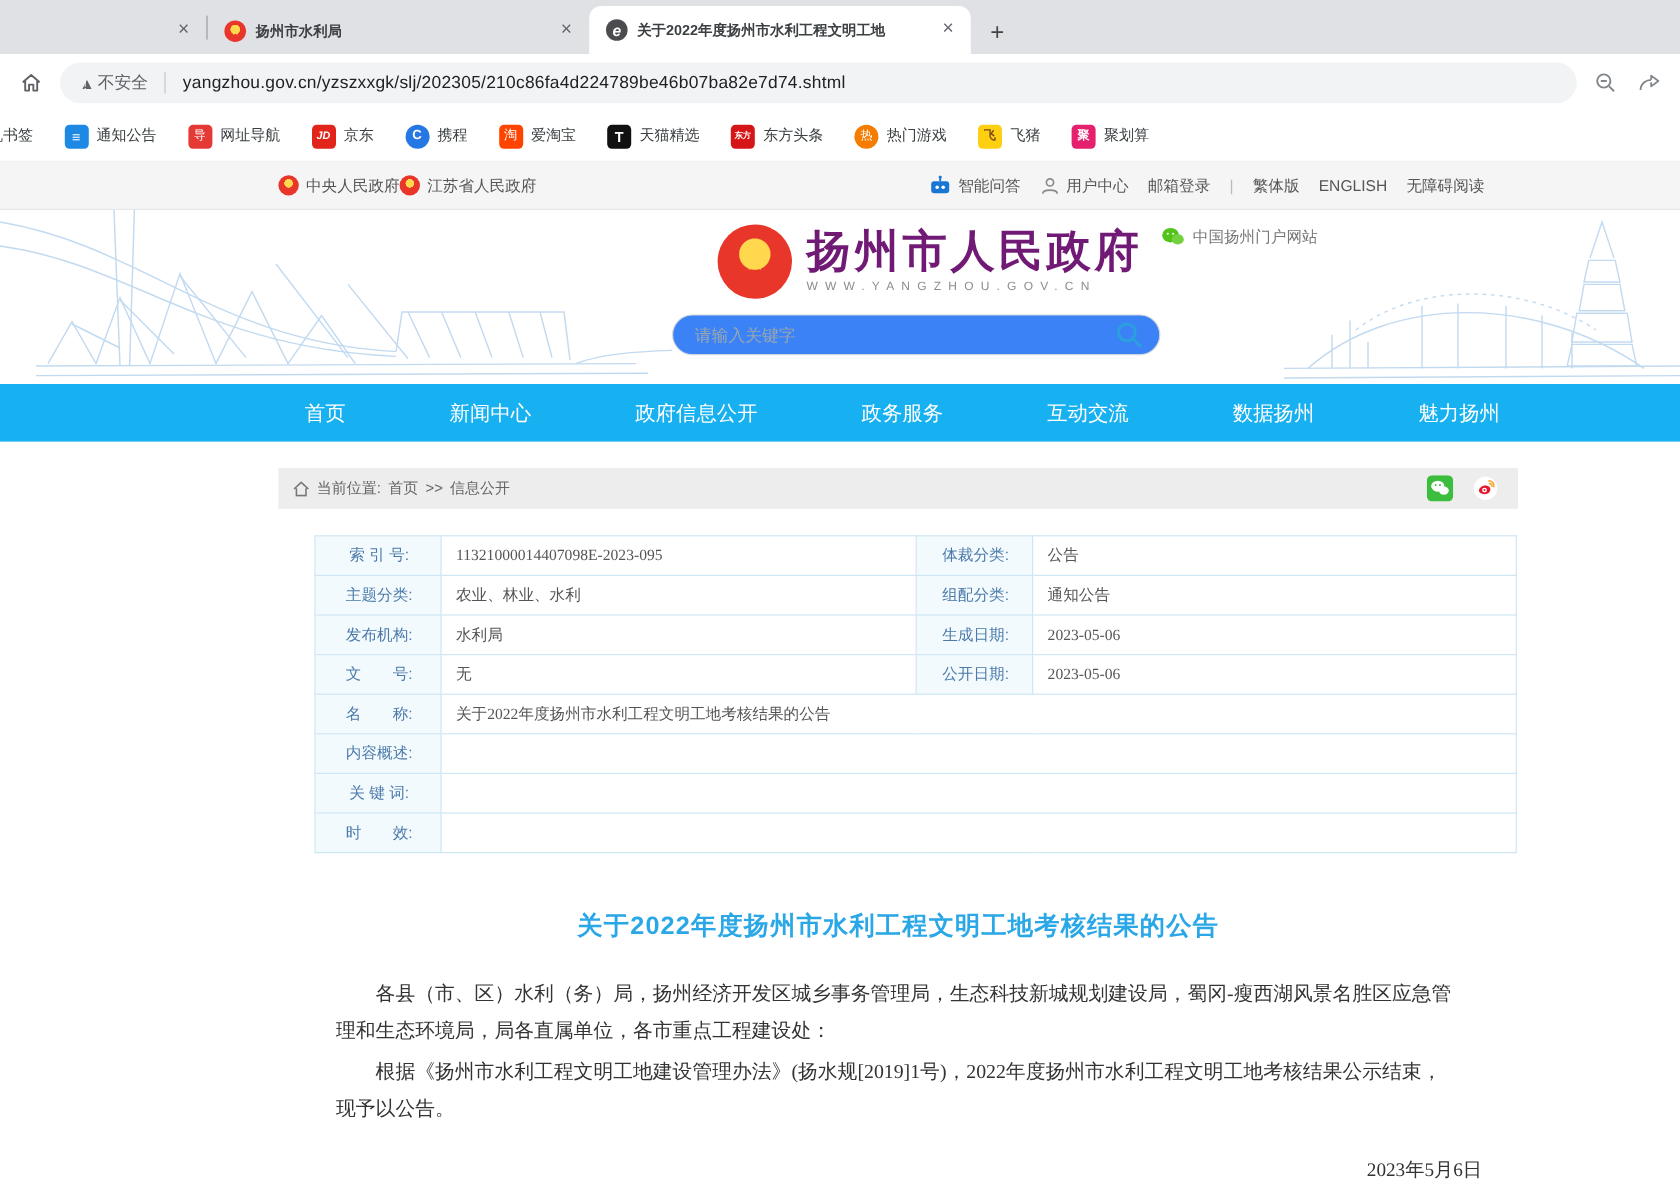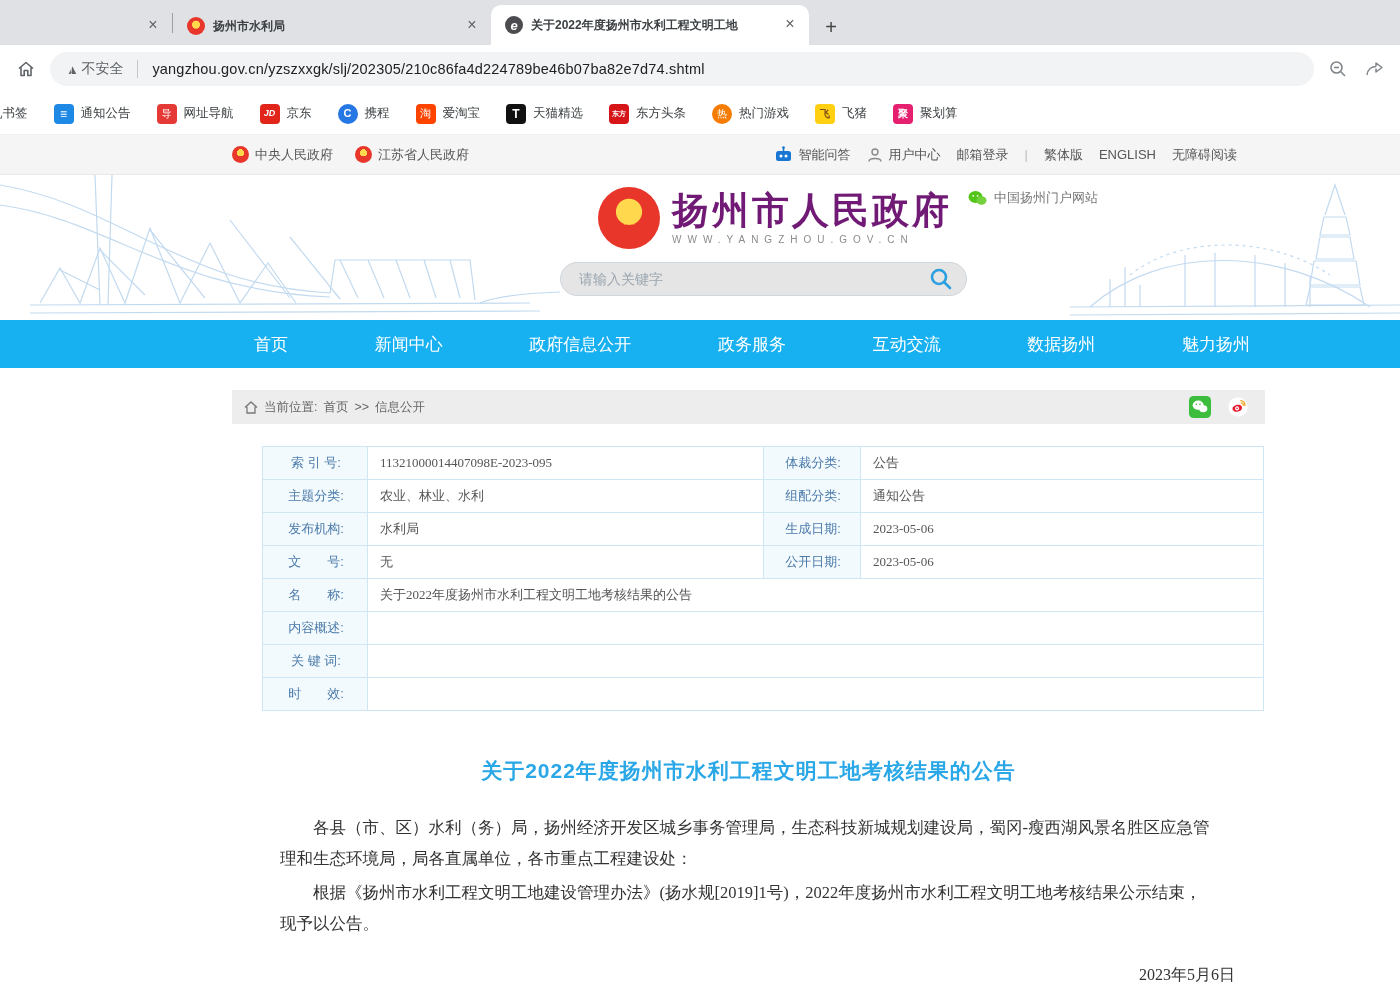--- a/index.html
+++ b/index.html
@@ -36,42 +36,42 @@
     gap:26px; font-size:12.5px; color:#3c4043; border-bottom:1px solid #f0f0f0; }
   .bm { display:flex; align-items:center; gap:7px; cursor:pointer; white-space:nowrap; }
   .bm-ic { width:20px; height:20px; border-radius:4px; display:flex; align-items:center;
     justify-content:center; font-size:11px; line-height:1; }
   .bm.cut { margin-left:-16px; }
 
   
   .govbar { height:40px; background:#f5f5f5; border-bottom:1px solid #e7e7e7;
     display:flex; align-items:center; font-size:13px; color:#555; }
   .govbar-inner { width:1033px; margin-left:232px; display:flex; align-items:center; }
-  .gov-left { display:flex; gap:22px; align-items:center; }
+  .gov-left { display:flex; align-items:center; }
   .gov-right { margin-left:auto; display:flex; gap:16px; align-items:center; padding-right:28px; }
   .gov-link { display:flex; align-items:center; gap:6px; cursor:pointer; }
   .mini-emblem { width:17px; height:17px; border-radius:50%;
     background:radial-gradient(circle at 50% 40%, #ffd84d 0 26%, #e8362b 28% 100%);
     display:inline-block; flex:0 0 auto; }
   .gov-sep { color:#bbb; }
 
   
   .banner { height:145px; position:relative; background:#fff; overflow:hidden; }
   .banner svg.art { position:absolute; bottom:0; pointer-events:none; }
   .logo-row { position:absolute; left:598px; top:12px; display:flex; align-items:center; gap:12px; cursor:pointer; }
   .big-emblem { width:62px; height:62px; border-radius:50%;
     background:radial-gradient(circle at 50% 40%, #ffd84d 0 26%, #e8362b 28% 100%);
     display:flex; align-items:center; justify-content:center; color:#ffd84d; font-size:22px; }
   .site-name { font-family:"Liberation Serif", serif; font-weight:bold; font-size:37px;
     color:#701a75; letter-spacing:3px; line-height:1.1; }
   .site-url { font-size:10px; color:#8c8c8c; letter-spacing:6px; margin-top:3px; }
-  .portal { position:absolute; left:968px; top:14px; display:flex; align-items:center; gap:7px;
+  .portal { position:absolute; left:968px; top:14px; display:flex; gap:7px;
     font-size:13px; color:#777; cursor:pointer; }
   .searchbox { position:absolute; left:560px; top:87px; width:407px; height:34px;
-    border:1px solid #cfd6dc; border-radius:17px; background:#e5e5e5; display:flex; align-items:center;
+    border:1px solid #cfd6dc; border-radius:17px; background:#3b82f6; display:flex; align-items:center;
     padding:0 12px 0 18px; }
   .searchbox input { flex:1; border:none; outline:none; font-size:14px; color:#333;
     font-family:"Liberation Sans", sans-serif; background:transparent; }
   .searchbox input::placeholder { color:#9aa6b0; }
 
   
   .mainnav { height:48px; background:#17b0f1; display:flex; align-items:center; }
   .mainnav-inner { width:1040px; margin-left:232px; display:flex; justify-content:space-between;
     padding:0 22px; }
   .nav-item { color:#fff; font-size:17px; cursor:pointer; white-space:nowrap; }

